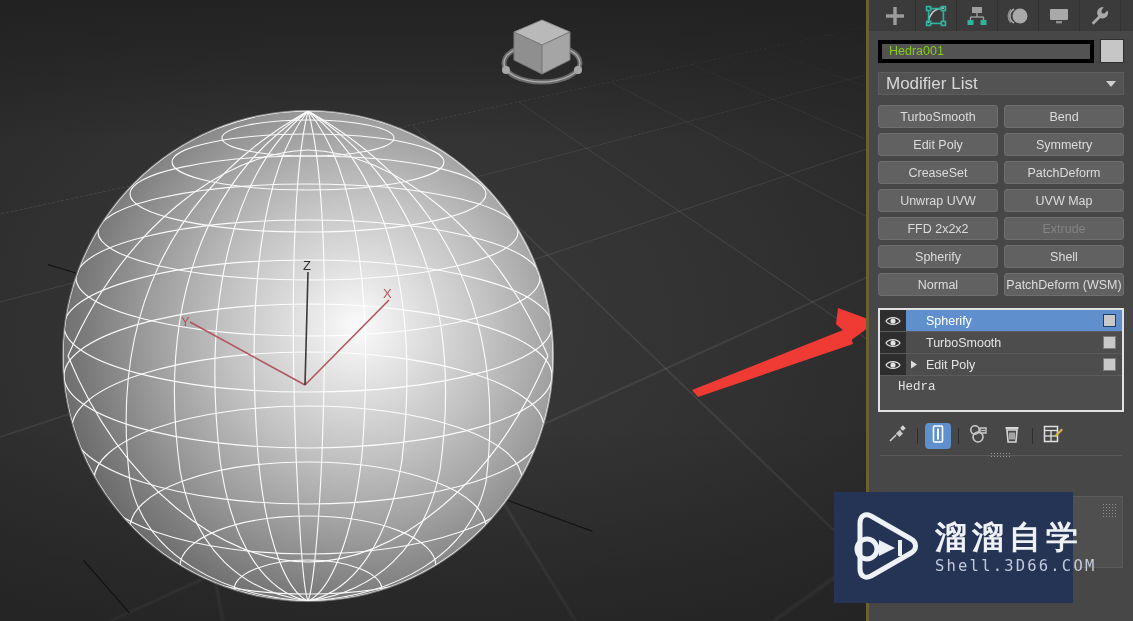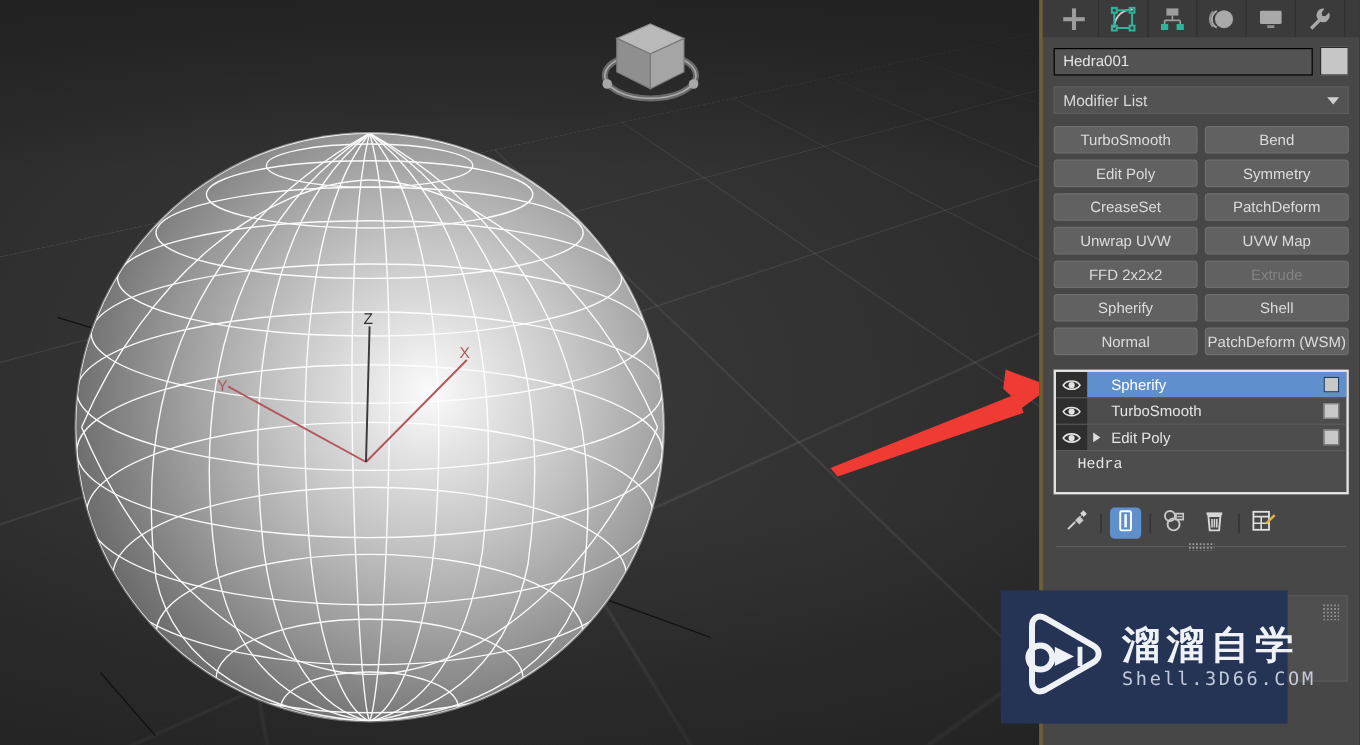--- a/index.html
+++ b/index.html
@@ -98,38 +98,38 @@
   .panel-tab.active { background: #3b3b3b; }
   .panel-tab svg { display: block; }
 
   .panel-body { padding: 8px 9px 0 9px; }
 
   #name-row { display: flex; gap: 6px; align-items: center; margin-bottom: 9px; }
   #object-name {
     flex: 1 1 auto;
     height: 23px;
     background: #535353;
-    border: 1px solid #000000;
-    color: #e5e5e5;
+    border: 4px solid #000000;
+    color: #84cc16;
     font-size: 12.5px;
     padding: 0 7px;
     line-height: 21px;
     outline: none;
   }
   #object-color {
     width: 24px; height: 24px;
     background: #c6c6c6;
     border: 1px solid #2e2e2e;
   }
   #modifier-list-combo {
     height: 23px;
     background: #535353;
     border: 1px solid #5d5d5d;
     color: #d9d9d9;
-    font-size: 13px;
+    font-size: 17px;
     display: flex; align-items: center;
     padding: 0 7px;
     justify-content: space-between;
     margin-bottom: 10px;
     cursor: pointer;
   }
   #modifier-list-combo .caret {
     width: 0; height: 0;
     border-left: 5px solid transparent;
     border-right: 5px solid transparent;

